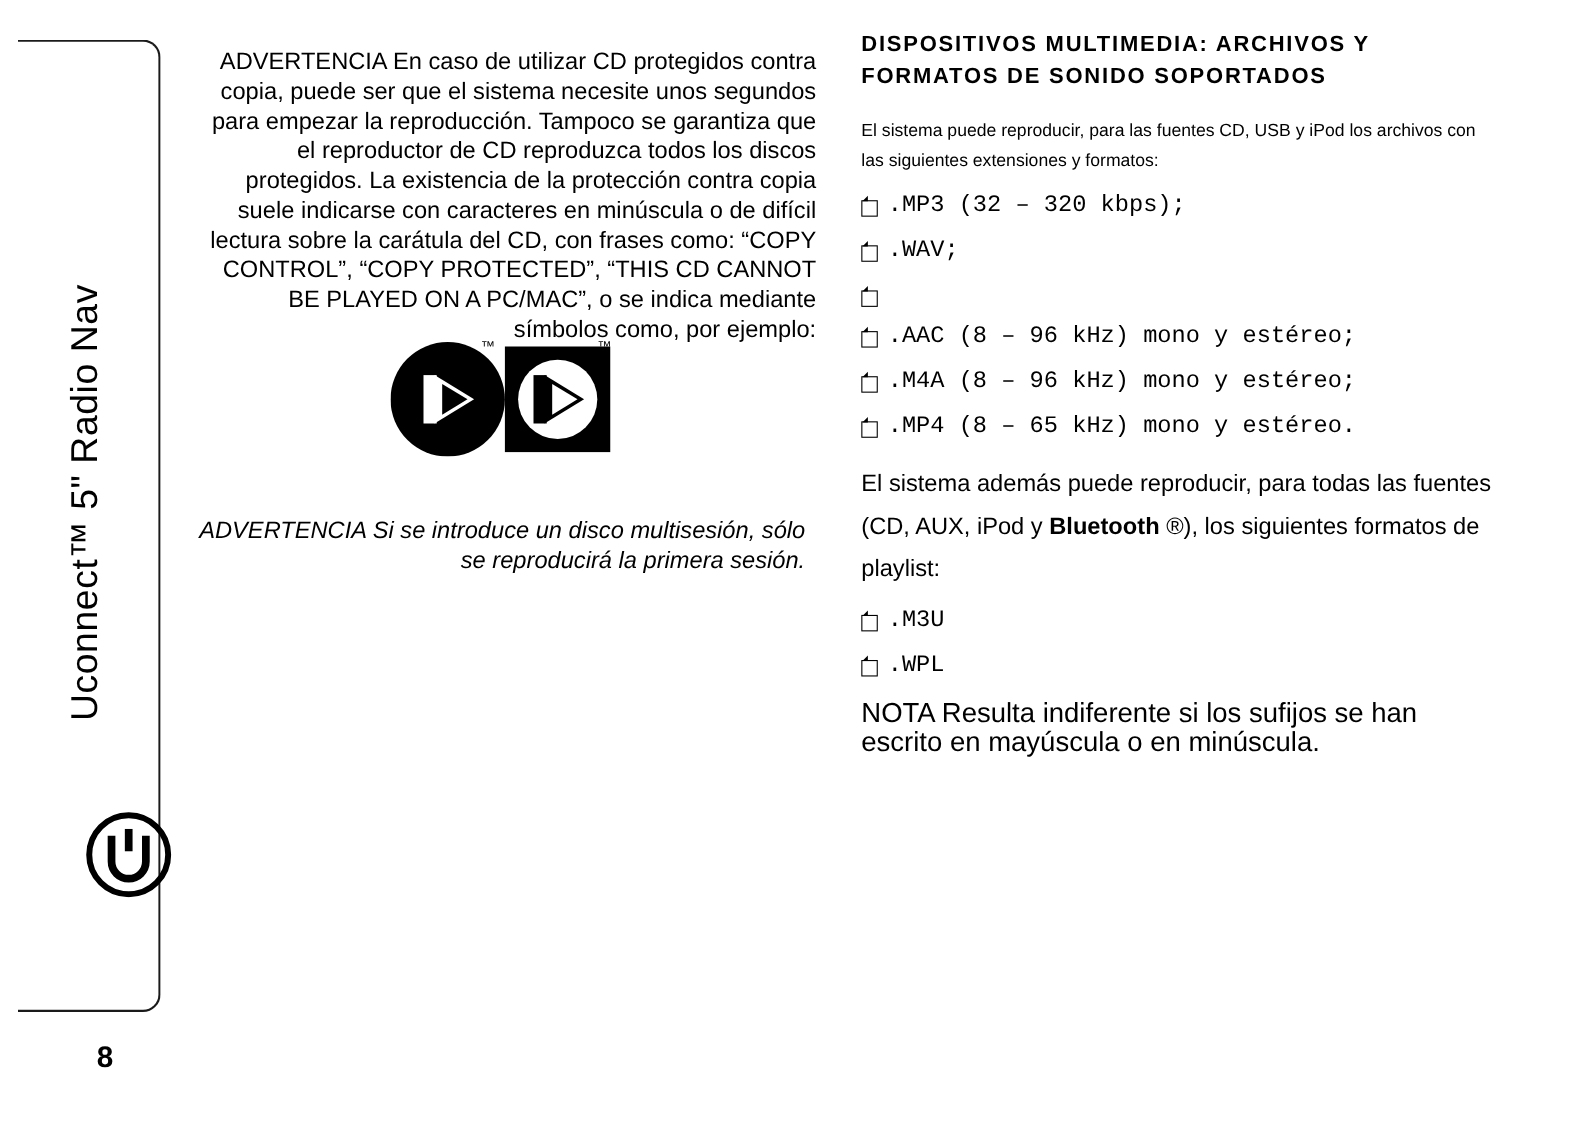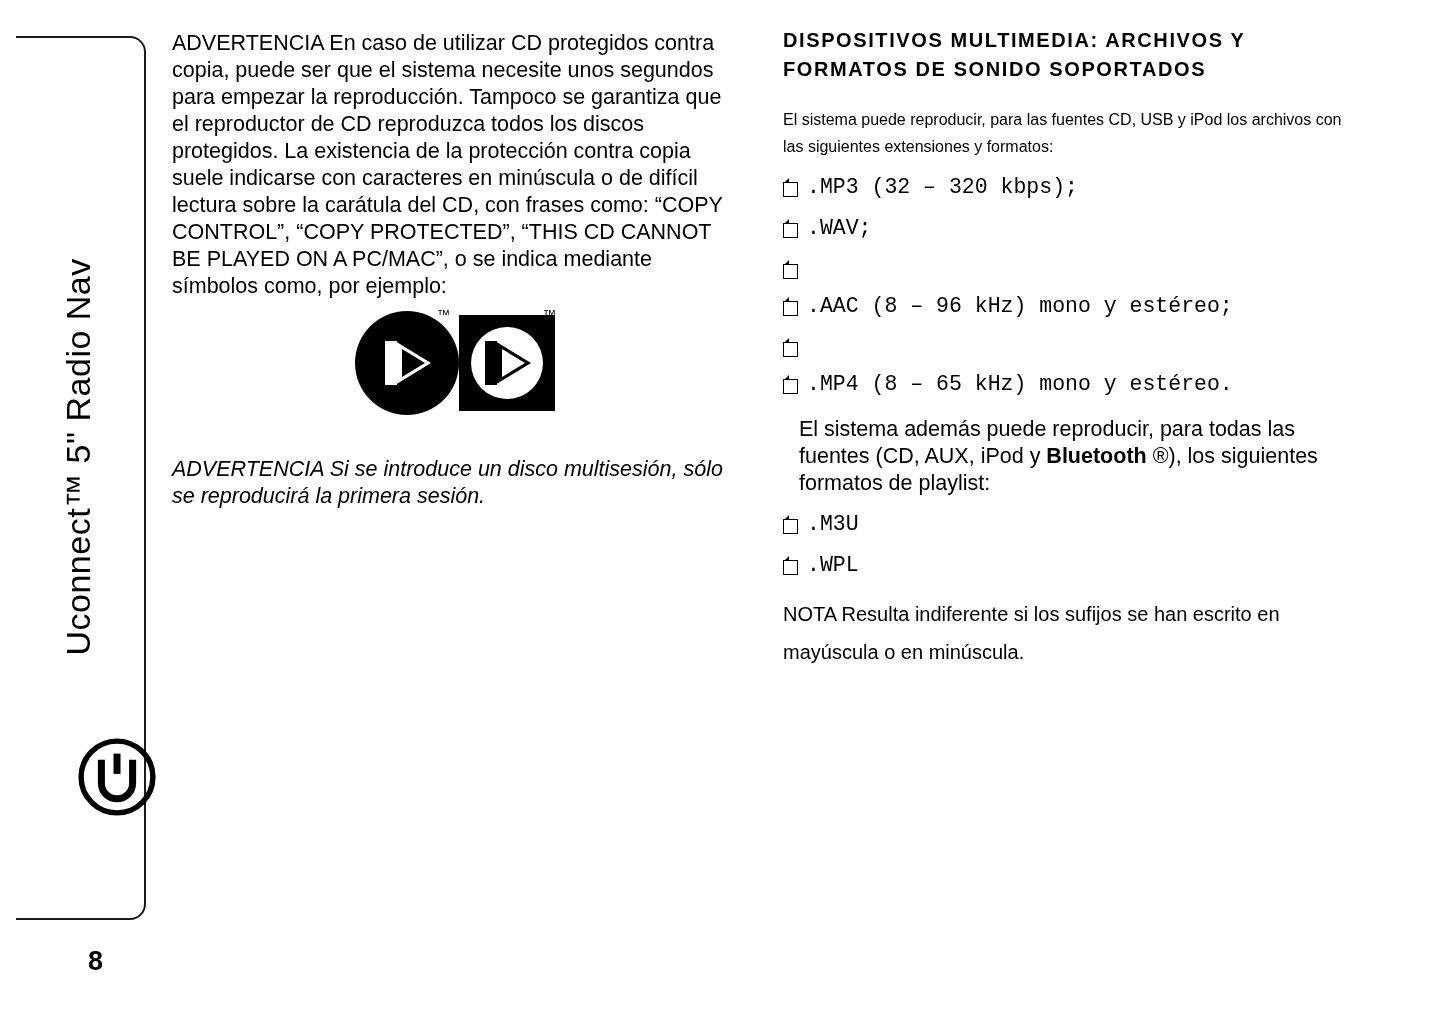--- a/index.html
+++ b/index.html
@@ -66,25 +66,25 @@
     width: 570px;
   }
   .col-right {
     position: absolute;
     left: 783px;
     top: 26px;
     width: 580px;
   }
 
   p.body {
-    margin: 4px 0 0 0;
+    margin: 17px 0 0 0;
     font-size: 21.5px;
     line-height: 27px;
     font-family: "Liberation Sans", sans-serif;
-    text-align: left;
+    text-align: right;
   }
 
   .heading {
     font-size: 20px;
     font-weight: bold;
     letter-spacing: 1.6px;
     line-height: 29px;
     text-transform: uppercase;
     margin: 0 0 22px 0;
     font-family: "Liberation Sans", sans-serif;
@@ -126,26 +126,26 @@
     top: -5px;
     width: 0;
     height: 0;
     border-left: 5px solid transparent;
     border-right: 0px solid transparent;
     border-bottom: 5px solid #000;
   }
 
   .mid-para {
     font-size: 21.5px;
-    line-height: 27px;
-    margin: 18px 0 14px 16px;
+    line-height: 39px;
+    margin: 18px 0 14px 0;
   }
   .note-para {
-    font-size: 20px;
-    line-height: 38px;
+    font-size: 25px;
+    line-height: 27px;
     margin: 16px 0 0 0;
   }
   .bt {
     font-weight: bold;
   }
 
   
   .cd-logo-wrap {
     position: absolute;
     left: 355px;
@@ -233,20 +233,21 @@
     </li>
     <li>
       <span class="bullet-box"></span>
     </li>
     <li>
       <span class="bullet-box"></span>
       <span>.AAC (8 – 96 kHz) mono y estéreo;</span>
     </li>
     <li>
       <span class="bullet-box"></span>
+      <span>.M4A (8 – 96 kHz) mono y estéreo;</span>
     </li>
     <li>
       <span class="bullet-box"></span>
       <span>.MP4 (8 – 65 kHz) mono y estéreo.</span>
     </li>
   </ul>
 
   <p class="mid-para"><span>El sistema además puede reproducir, para todas las fuentes (CD, AUX, iPod y </span><span class="bt">Bluetooth</span><span> ®), los siguientes formatos de playlist:</span></p>
 
   <ul class="formats">

